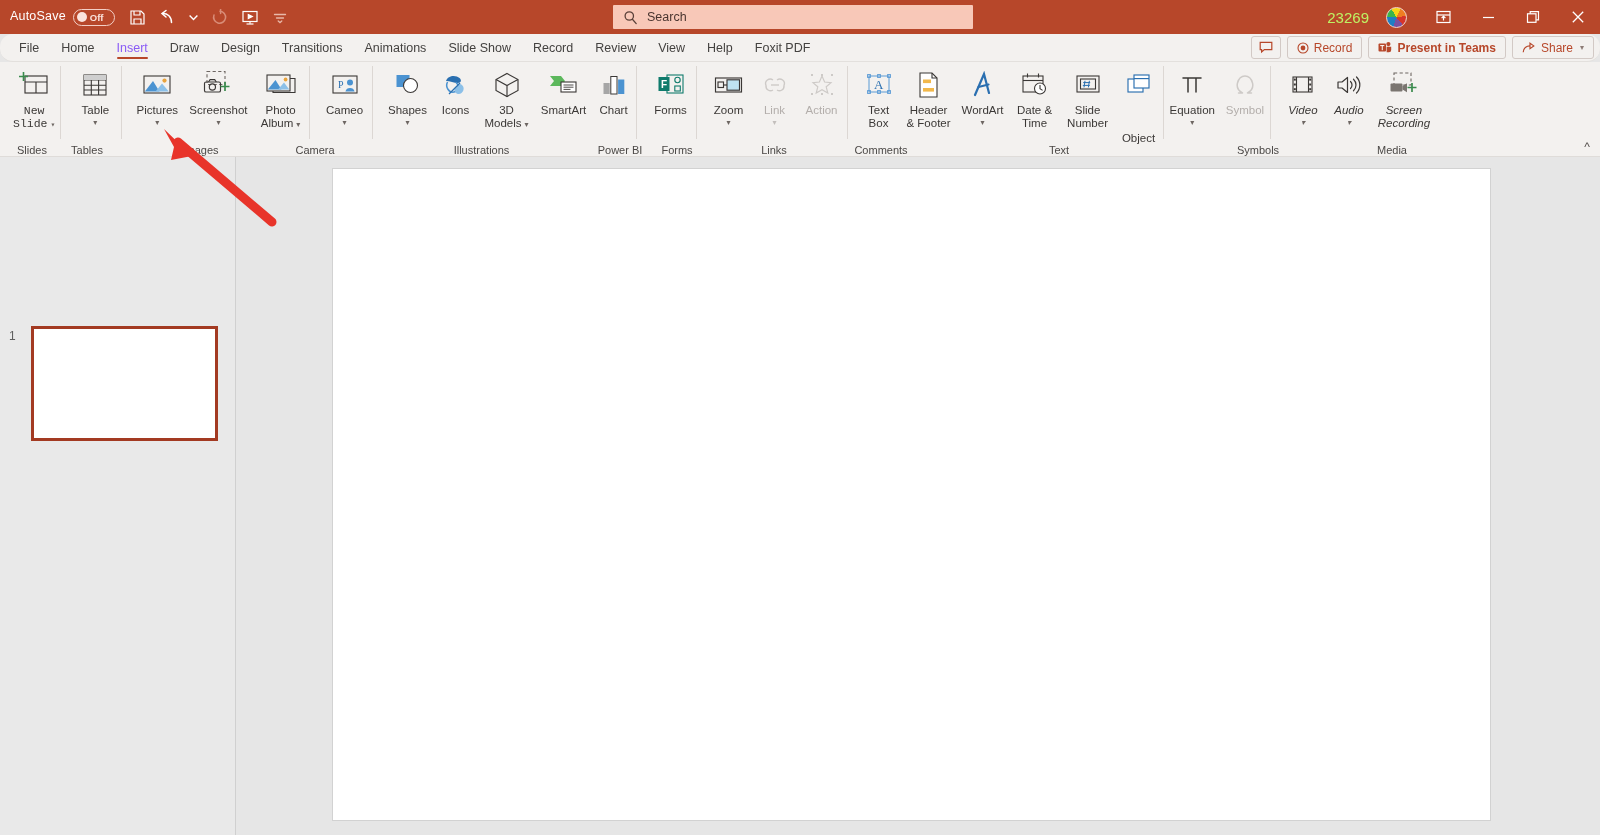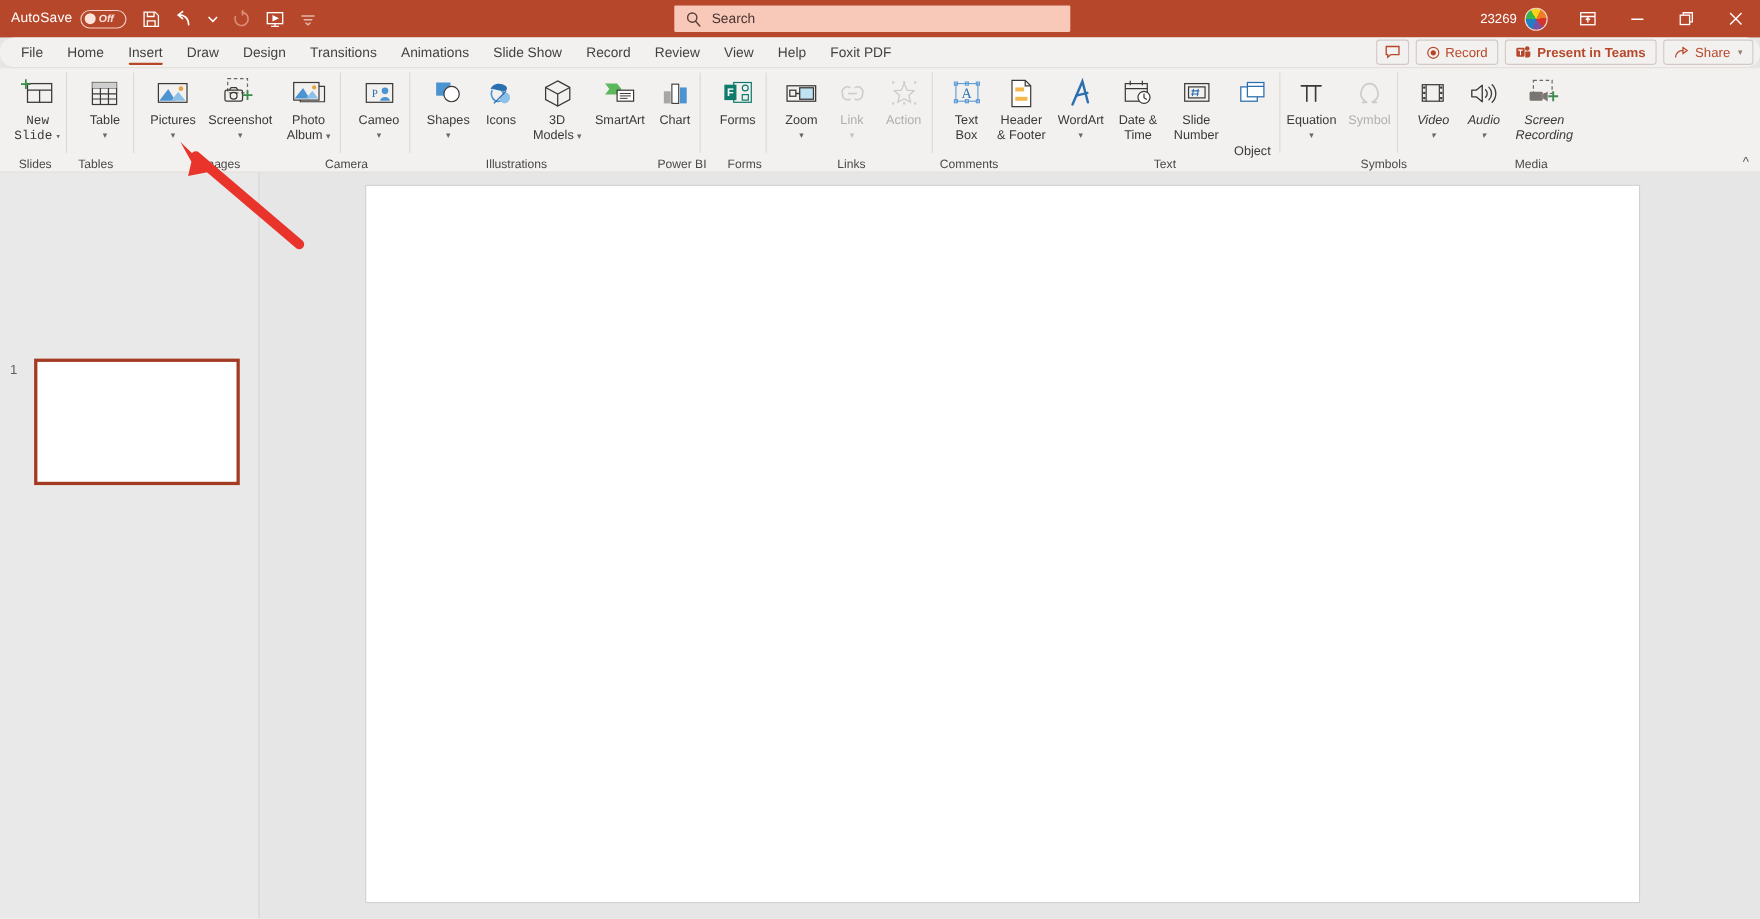--- a/index.html
+++ b/index.html
@@ -21,21 +21,21 @@
   .qat { display: flex; align-items: center; gap: 0px; padding-left: 10px; }
   .autosave-wrap {
     display: flex; gap: 7px;
     margin-right: 8px;
   }
   .autosave-label { font-size: 12.5px; color: #fff; letter-spacing: .2px; }
   .toggle-pill {
     width: 42px; height: 17px; border-radius: 9px;
     border: 1.3px solid #f3cfc6;
     display: flex; align-items: center; gap: 3px;
-    padding: 0 3px; position: relative; font-style: italic;
+    padding: 0 3px; position: relative;
   }
   .toggle-knob { width: 10px; height: 10px; border-radius: 50%; background: #fbe3dc; flex: none; }
   .toggle-text { font-size: 9.5px; color: #fbe3dc; font-weight: bold; }
   .qat-btn {
     width: 30px; height: 30px;
     display: flex; align-items: center; justify-content: center;
     cursor: default;
   }
   .qat-btn svg { display: block; }
   .qat-btn-narrow { width: 22px; }
@@ -55,21 +55,21 @@
     padding-left: 10px; gap: 9px;
     border-radius: 1px;
   }
   .search-box .s-ico { width: 15px; height: 15px; flex: none; }
   .search-ph { font-size: 12.5px; color: #4a3530; }
 
   .title-right {
     position: absolute; right: 0; top: 0; height: 34px;
     display: flex; align-items: center;
   }
-  .acct-num { font-size: 12px; color: #ffffff; margin-right: 7px; }
+  .acct-num { font-size: 15px; color: #bef264; margin-right: 17px; }
   .avatar {
     width: 21px; height: 21px; border-radius: 50%;
     background:
       conic-gradient(from 200deg, #1f7ec4 0deg 70deg, #3bb54a 70deg 130deg,
                      #f7d417 130deg 185deg, #ef7d22 185deg 240deg,
                      #d6352b 240deg 300deg, #7c4fa0 300deg 360deg);
     border: 1.2px solid #f2d7ce;
     margin-right: 14px;
     flex: none;
   }
@@ -89,21 +89,21 @@
     border-radius: 13px;
   }
   .tabs { display: flex; align-items: stretch; padding-left: 8px; }
   .tab {
     padding: 0 11px;
     display: flex; align-items: center; justify-content: center;
     font-size: 12.5px; color: #444240;
     position: relative;
     white-space: nowrap;
   }
-  .tab.active { color: #404040; }
+  .tab.active { color: #8b5cf6; }
   .tab.active::after {
     content: ""; position: absolute;
     left: 11px; right: 11px; bottom: 2px;
     height: 2.4px; background: #b7472a; border-radius: 1px;
   }
   .tabstrip-right {
     position: absolute; right: 6px; top: 2px;
     display: flex; align-items: center; gap: 6px;
   }
   .pillbtn {
@@ -747,21 +747,21 @@
       <span class="lbl">Screen
 Recording</span>
     </div>
   </div>
 
   <div class="grouplabels">
     <span class="glabel" style="left:8px;  width:48px;">Slides</span>
     <span class="glabel" style="left:57px; width:60px;">Tables</span>
     <span class="glabel" style="left:122px;width:157px;">Images</span>
     <span class="glabel" style="left:282px;width:66px;">Camera</span>
-    <span class="glabel" style="left:352px;width:235px;">Illustrations</span>
+    <span class="glabel" style="left:364px;width:235px;">Illustrations</span>
     <span class="glabel" style="left:590px;width:60px;">Power BI</span>
     <span class="glabel" style="left:650px;width:54px;">Forms</span>
     <span class="glabel" style="left:707px;width:134px;">Links</span>
     <span class="glabel" style="left:843px;width:76px;">Comments</span>
     <span class="glabel" style="left:923px;width:272px;">Text</span>
     <span class="glabel" style="left:1199px;width:118px;">Symbols</span>
     <span class="glabel" style="left:1322px;width:140px;">Media</span>
     <span class="collapse-chev">^</span>
   </div>
   <div class="ribbon-bottomline"></div>

